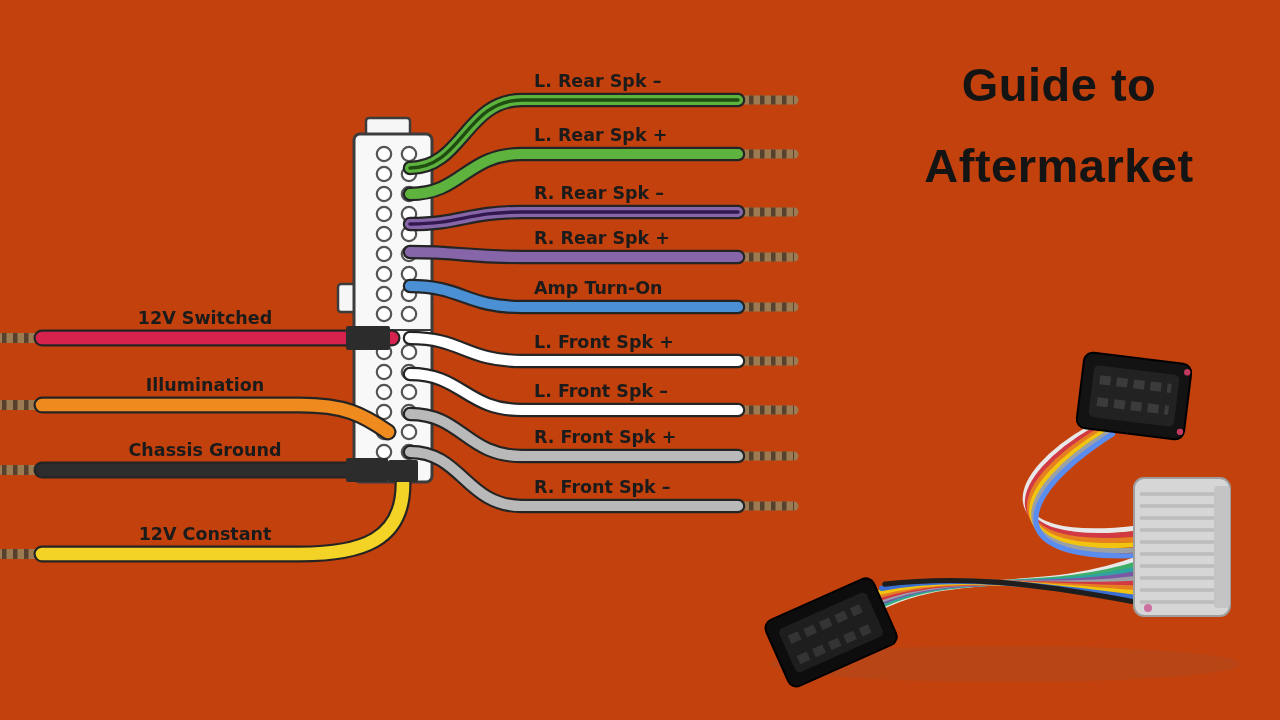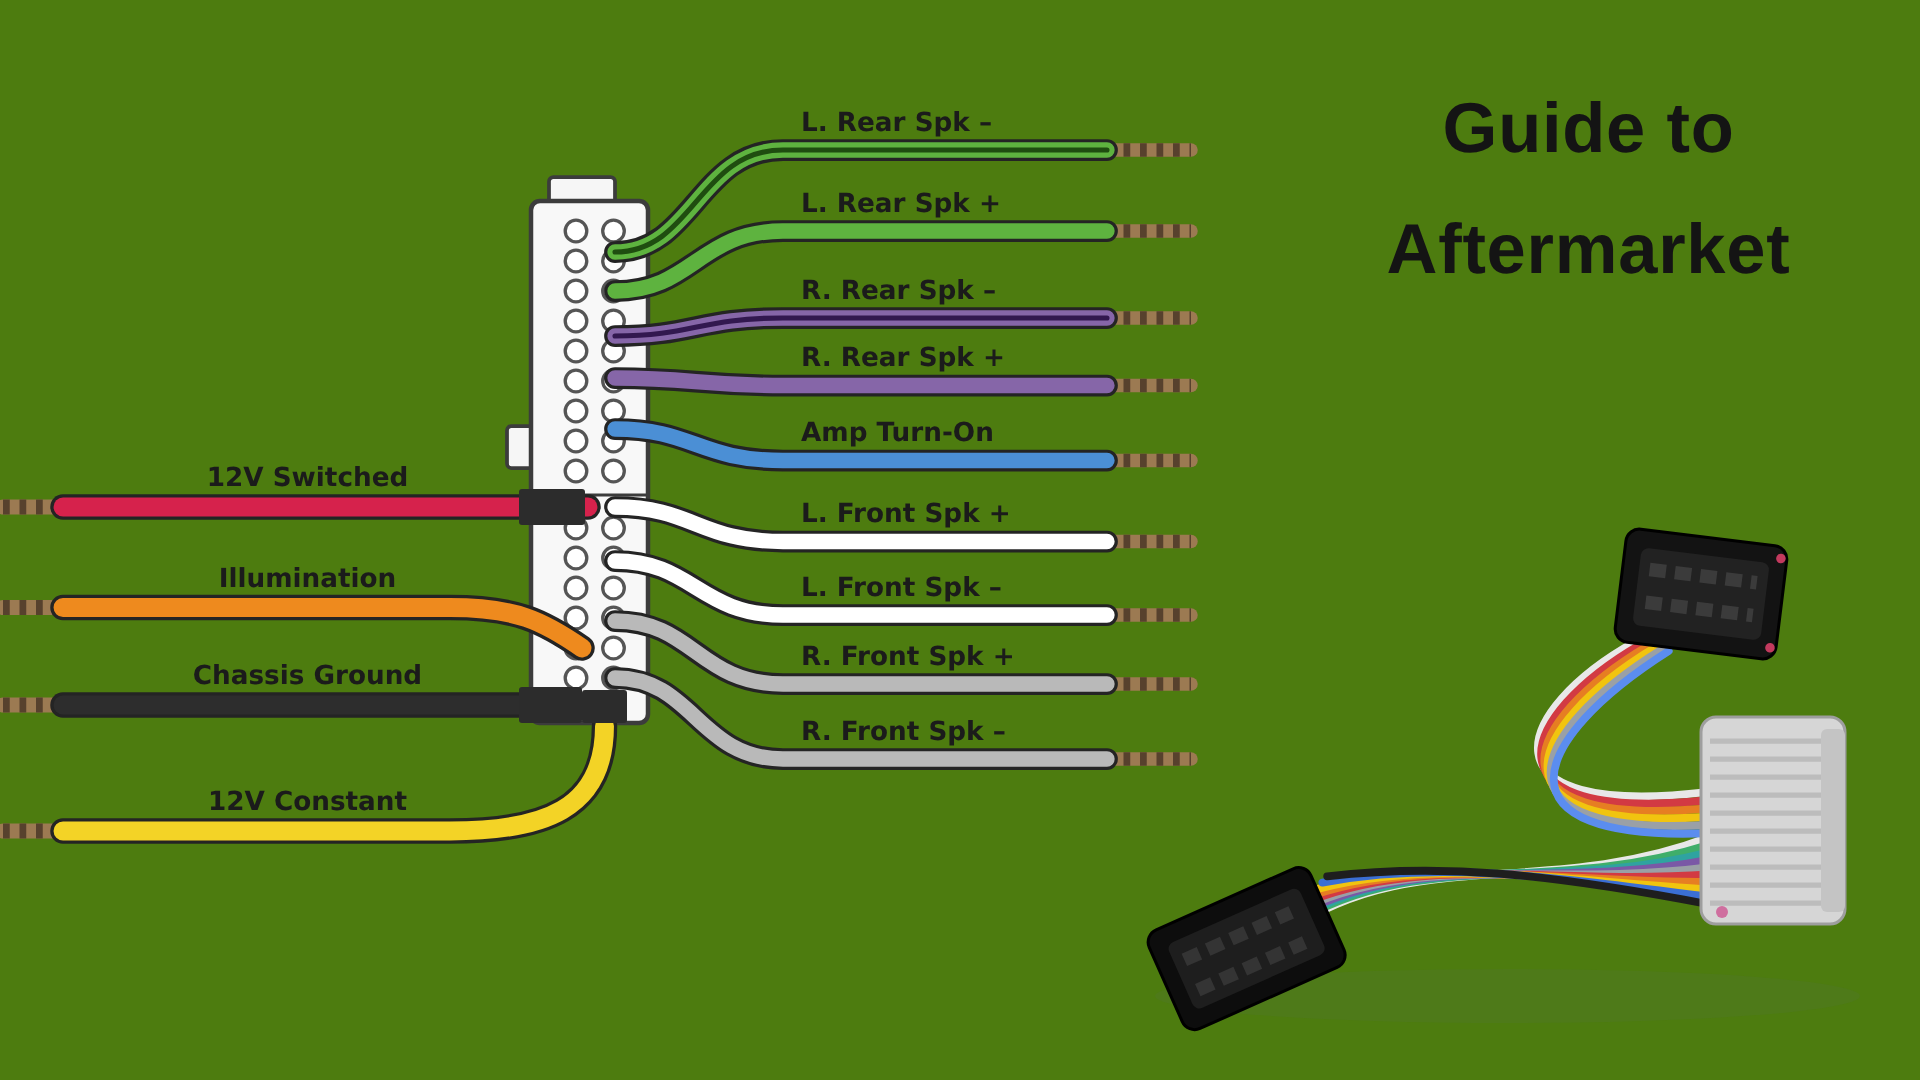--- a/index.html
+++ b/index.html
@@ -7,21 +7,21 @@
   #diagram-svg{position:absolute;left:0;top:0;width:1280px;height:720px;}
   .wire-label{font-family:"DejaVu Sans",sans-serif;font-weight:700;font-size:17.5px;fill:#1b1b1b;}
   .title{position:absolute;left:836px;top:44px;width:446px;text-align:center;
          font-family:Liberation Sans, sans-serif;font-weight:700;font-size:47px;line-height:81px;
          color:#141414;letter-spacing:.5px;}
   .title div{white-space:nowrap;}
 </style>
 </head>
 <body>
 
-<div id="page" style="background: #4d7c0f;">
+<div id="page" style="background: #c2410c;">
 
   <svg id="diagram-svg" viewBox="0 0 1280 720">
 
     <g id="connector">
       <rect x="366" y="118" width="44" height="18" rx="3" fill="#f6f6f6" stroke="#3c3c3c" stroke-width="2.5"></rect>
       <rect x="338" y="284" width="18" height="28" rx="3" fill="#f6f6f6" stroke="#3c3c3c" stroke-width="2.5"></rect>
       <rect x="354" y="134" width="78" height="348" rx="6" fill="#f8f8f8" stroke="#3c3c3c" stroke-width="3"></rect>
       <line x1="354" y1="330" x2="432" y2="330" stroke="#3c3c3c" stroke-width="2"></line>
       <g id="pins">
           <circle cx="384" cy="154" r="7.2" fill="#ffffff" stroke="#555555" stroke-width="2.2"></circle>

